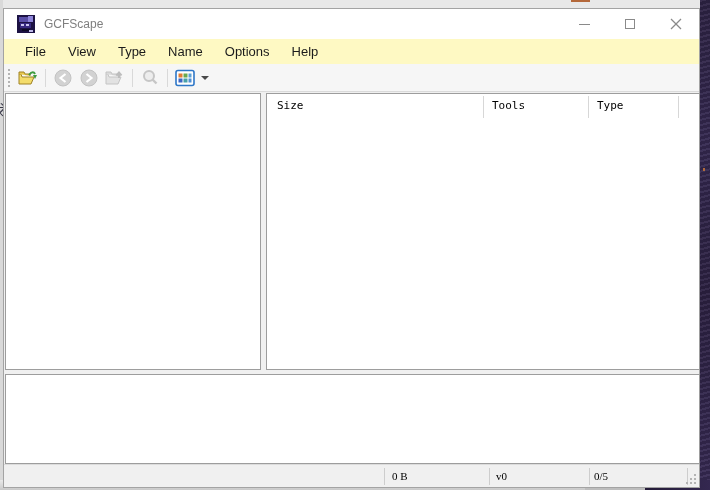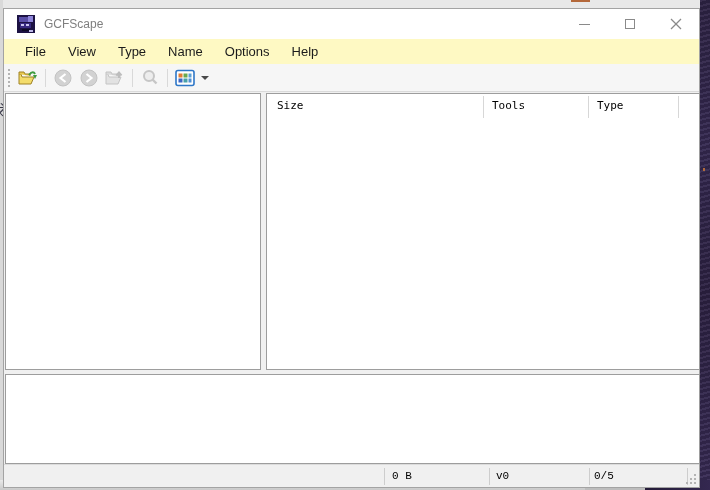--- a/index.html
+++ b/index.html
@@ -115,21 +115,21 @@
   .splitter-h { position:absolute; left:1px; top:361px; width:695px; height:4px; }
   .console-panel {
     position:absolute; left:1px; top:365px; width:695px; height:90px;
     background:#ffffff; border:1px solid #9d9d9d;
   }
 
   
   .statusbar {
     position:absolute; left:0; bottom:0; width:695px; height:23px;
     background:#f0f0f0; border-top:1px solid #dcdcdc;
-    font-family:Liberation Mono, monospace; font-size:11px; color:#000;
+    font-family:Liberation Serif, serif; font-size:11px; color:#000;
   }
   .sb-sep { position:absolute; top:3px; width:1px; height:17px; background:#cdcdcd; }
   .sb-sep.p1 { left:380px; }
   .sb-sep.p2 { left:485px; }
   .sb-sep.p3 { left:585px; }
   .sb-sep.p4 { left:683px; }
   .sb-text { position:absolute; top:5px; }
   .sb-text.size { left:388px; }
   .sb-text.version { left:492px; }
   .sb-text.count { left:590px; }

